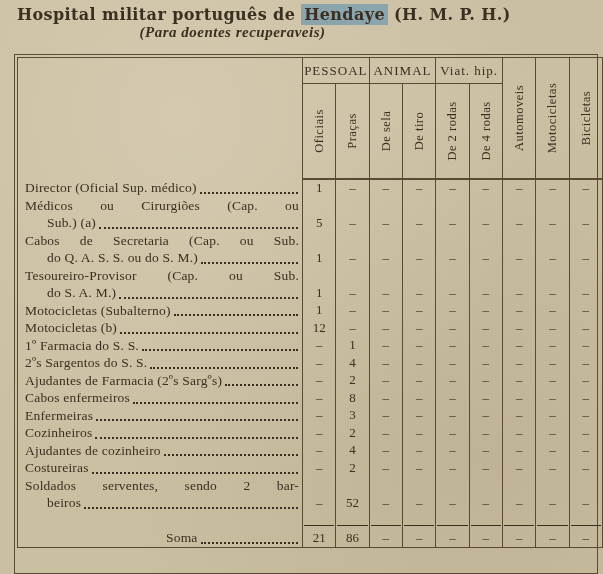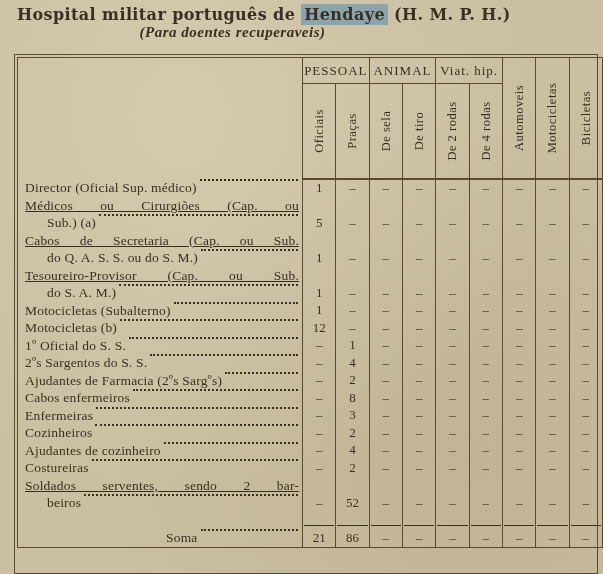--- a/index.html
+++ b/index.html
@@ -87,23 +87,23 @@
   th.stubhead{border:none;}
   
   td.stub{
     padding:0 3px 0 7px;
     font-size:13.5px;
     line-height:17.5px;
     vertical-align:bottom;
     letter-spacing:.2px;
   }
   td.stub .line{white-space:nowrap;overflow:hidden;}
-  td.stub .line.full{text-align:justify;text-align-last:justify;text-decoration:underline;}
+  td.stub .line.full{text-align:justify;text-align-last:justify;}
   td.stub .line.cont{padding-left:22px;}
-  td.stub .line.last{display:flex;align-items:flex-start;}
+  td.stub .line.last{display:flex;align-items:flex-end;}
   td.stub .line.last > .txt{white-space:nowrap;}
   .leader{
     flex:1;
     min-width:0;
     border-bottom:2px dotted var(--ink);
     margin:0 1px 3px 3px;
     height:1px;
   }
   td.val{
     border-left:1px solid var(--line);
@@ -281,21 +281,21 @@
           <td class="val">–</td>
           <td class="val gb">–</td>
           <td class="val">–</td>
           <td class="val gb">–</td>
           <td class="val gb">–</td>
           <td class="val gb">–</td>
         </tr>
         <tr>
           <td class="stub">
             <div class="line last">
-              <span class="txt">1º Oficial do S. S.</span>
+              <span class="txt">1º Farmacia do S. S.</span>
               <span class="leader"></span>
             </div>
           </td>
           <td class="val gb">–</td>
           <td class="val">1</td>
           <td class="val gb">–</td>
           <td class="val">–</td>
           <td class="val gb">–</td>
           <td class="val">–</td>
           <td class="val gb">–</td>

